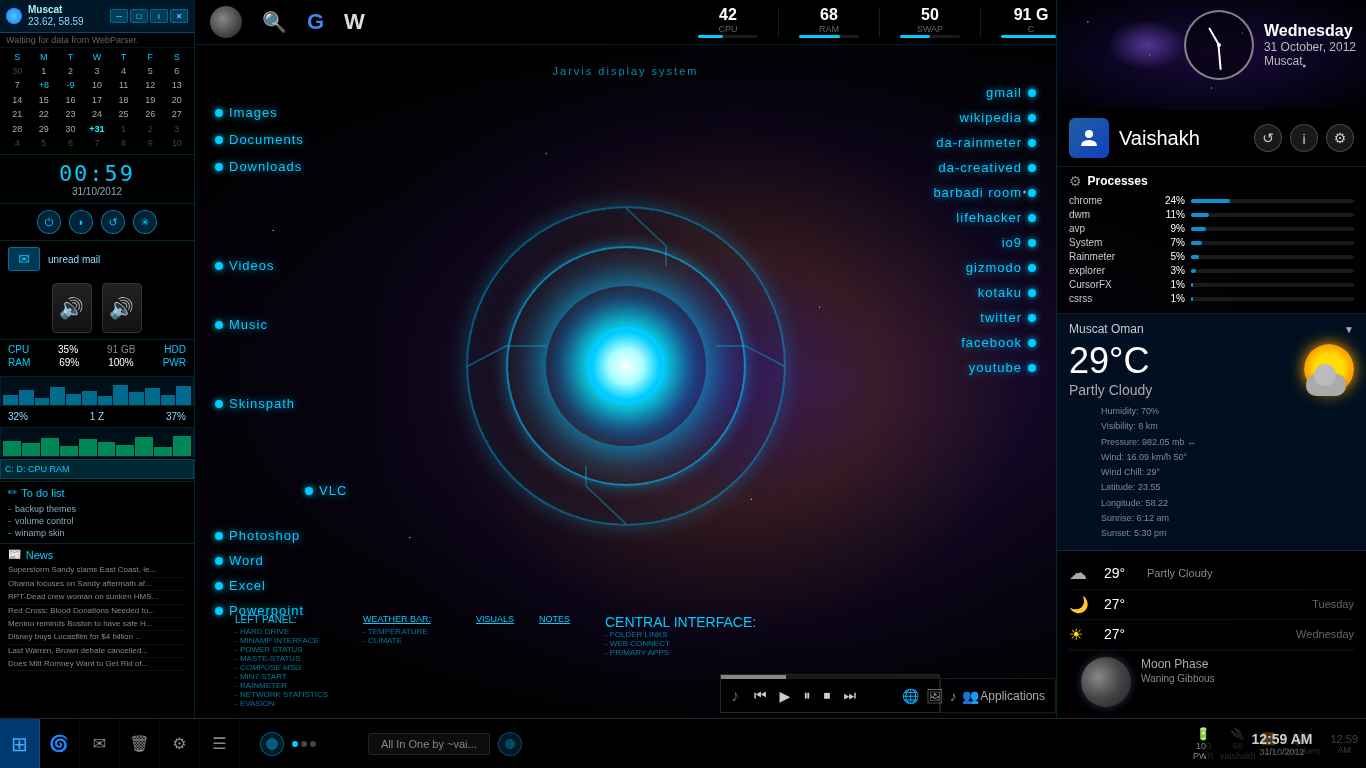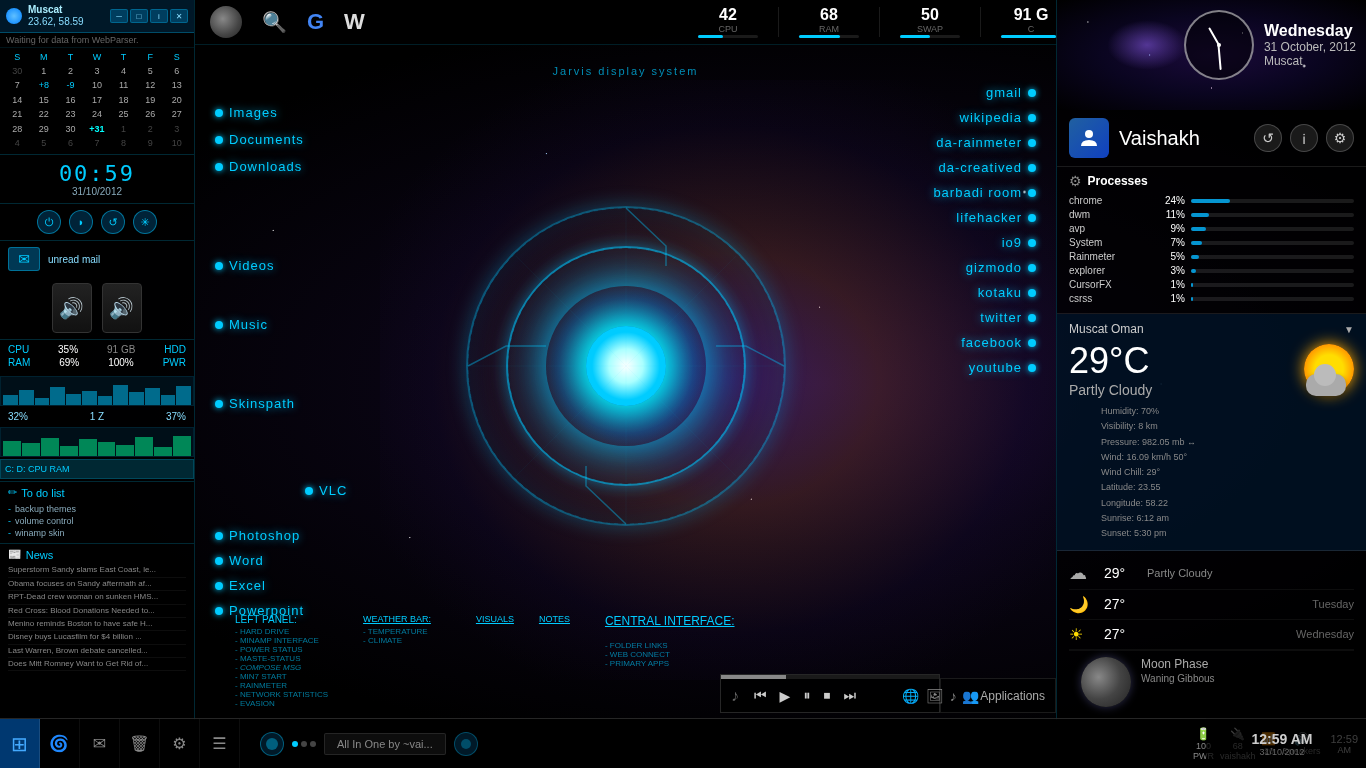--- a/index.html
+++ b/index.html
@@ -949,20 +949,21 @@
       padding: 4px 12px;
       background: rgba(255,255,255,0.05);
       border: 1px solid rgba(255,255,255,0.1);
       font-size: 11px;
       color: #888;
       cursor: pointer;
       border-radius: 2px;
       display: flex;
       align-items: center;
       gap: 6px;
+      margin-left: 44px;
     }
 
     
     .disk-bar {
       height: 20px;
       background: rgba(0,200,255,0.2);
       position: relative;
       font-size: 9px;
       color: #0cf;
       display: flex;
@@ -1413,21 +1414,21 @@
 
     <div style="font-size:8px; margin-left:30px;">
       <div style="color:#0cf; font-size:9px; margin-bottom:3px; text-decoration:underline;">VISUALS</div>
     </div>
 
     <div style="font-size:8px; margin-left:10px;">
       <div style="color:#0cf; font-size:9px; margin-bottom:3px; text-decoration:underline;">NOTES</div>
     </div>
 
     <div style="font-size:8px; margin-left:20px;">
-      <div style="color:#0cf; font-size:12px; margin-bottom:13px; text-decoration:underline;">CENTRAL INTERFACE:</div>
+      <div style="color:#0cf; font-size:14px; margin-bottom:0; ">CENTRAL INTERFACE:</div>
       <div style="color:rgba(0,200,255,0.6);">- FOLDER LINKS</div>
       <div style="color:rgba(0,200,255,0.6);">- WEB CONNECT</div>
       <div style="color:rgba(0,200,255,0.6);">- PRIMARY APPS</div>
     </div>
 
   </div>
 
 </div>
 
 <div class="right-panel">

